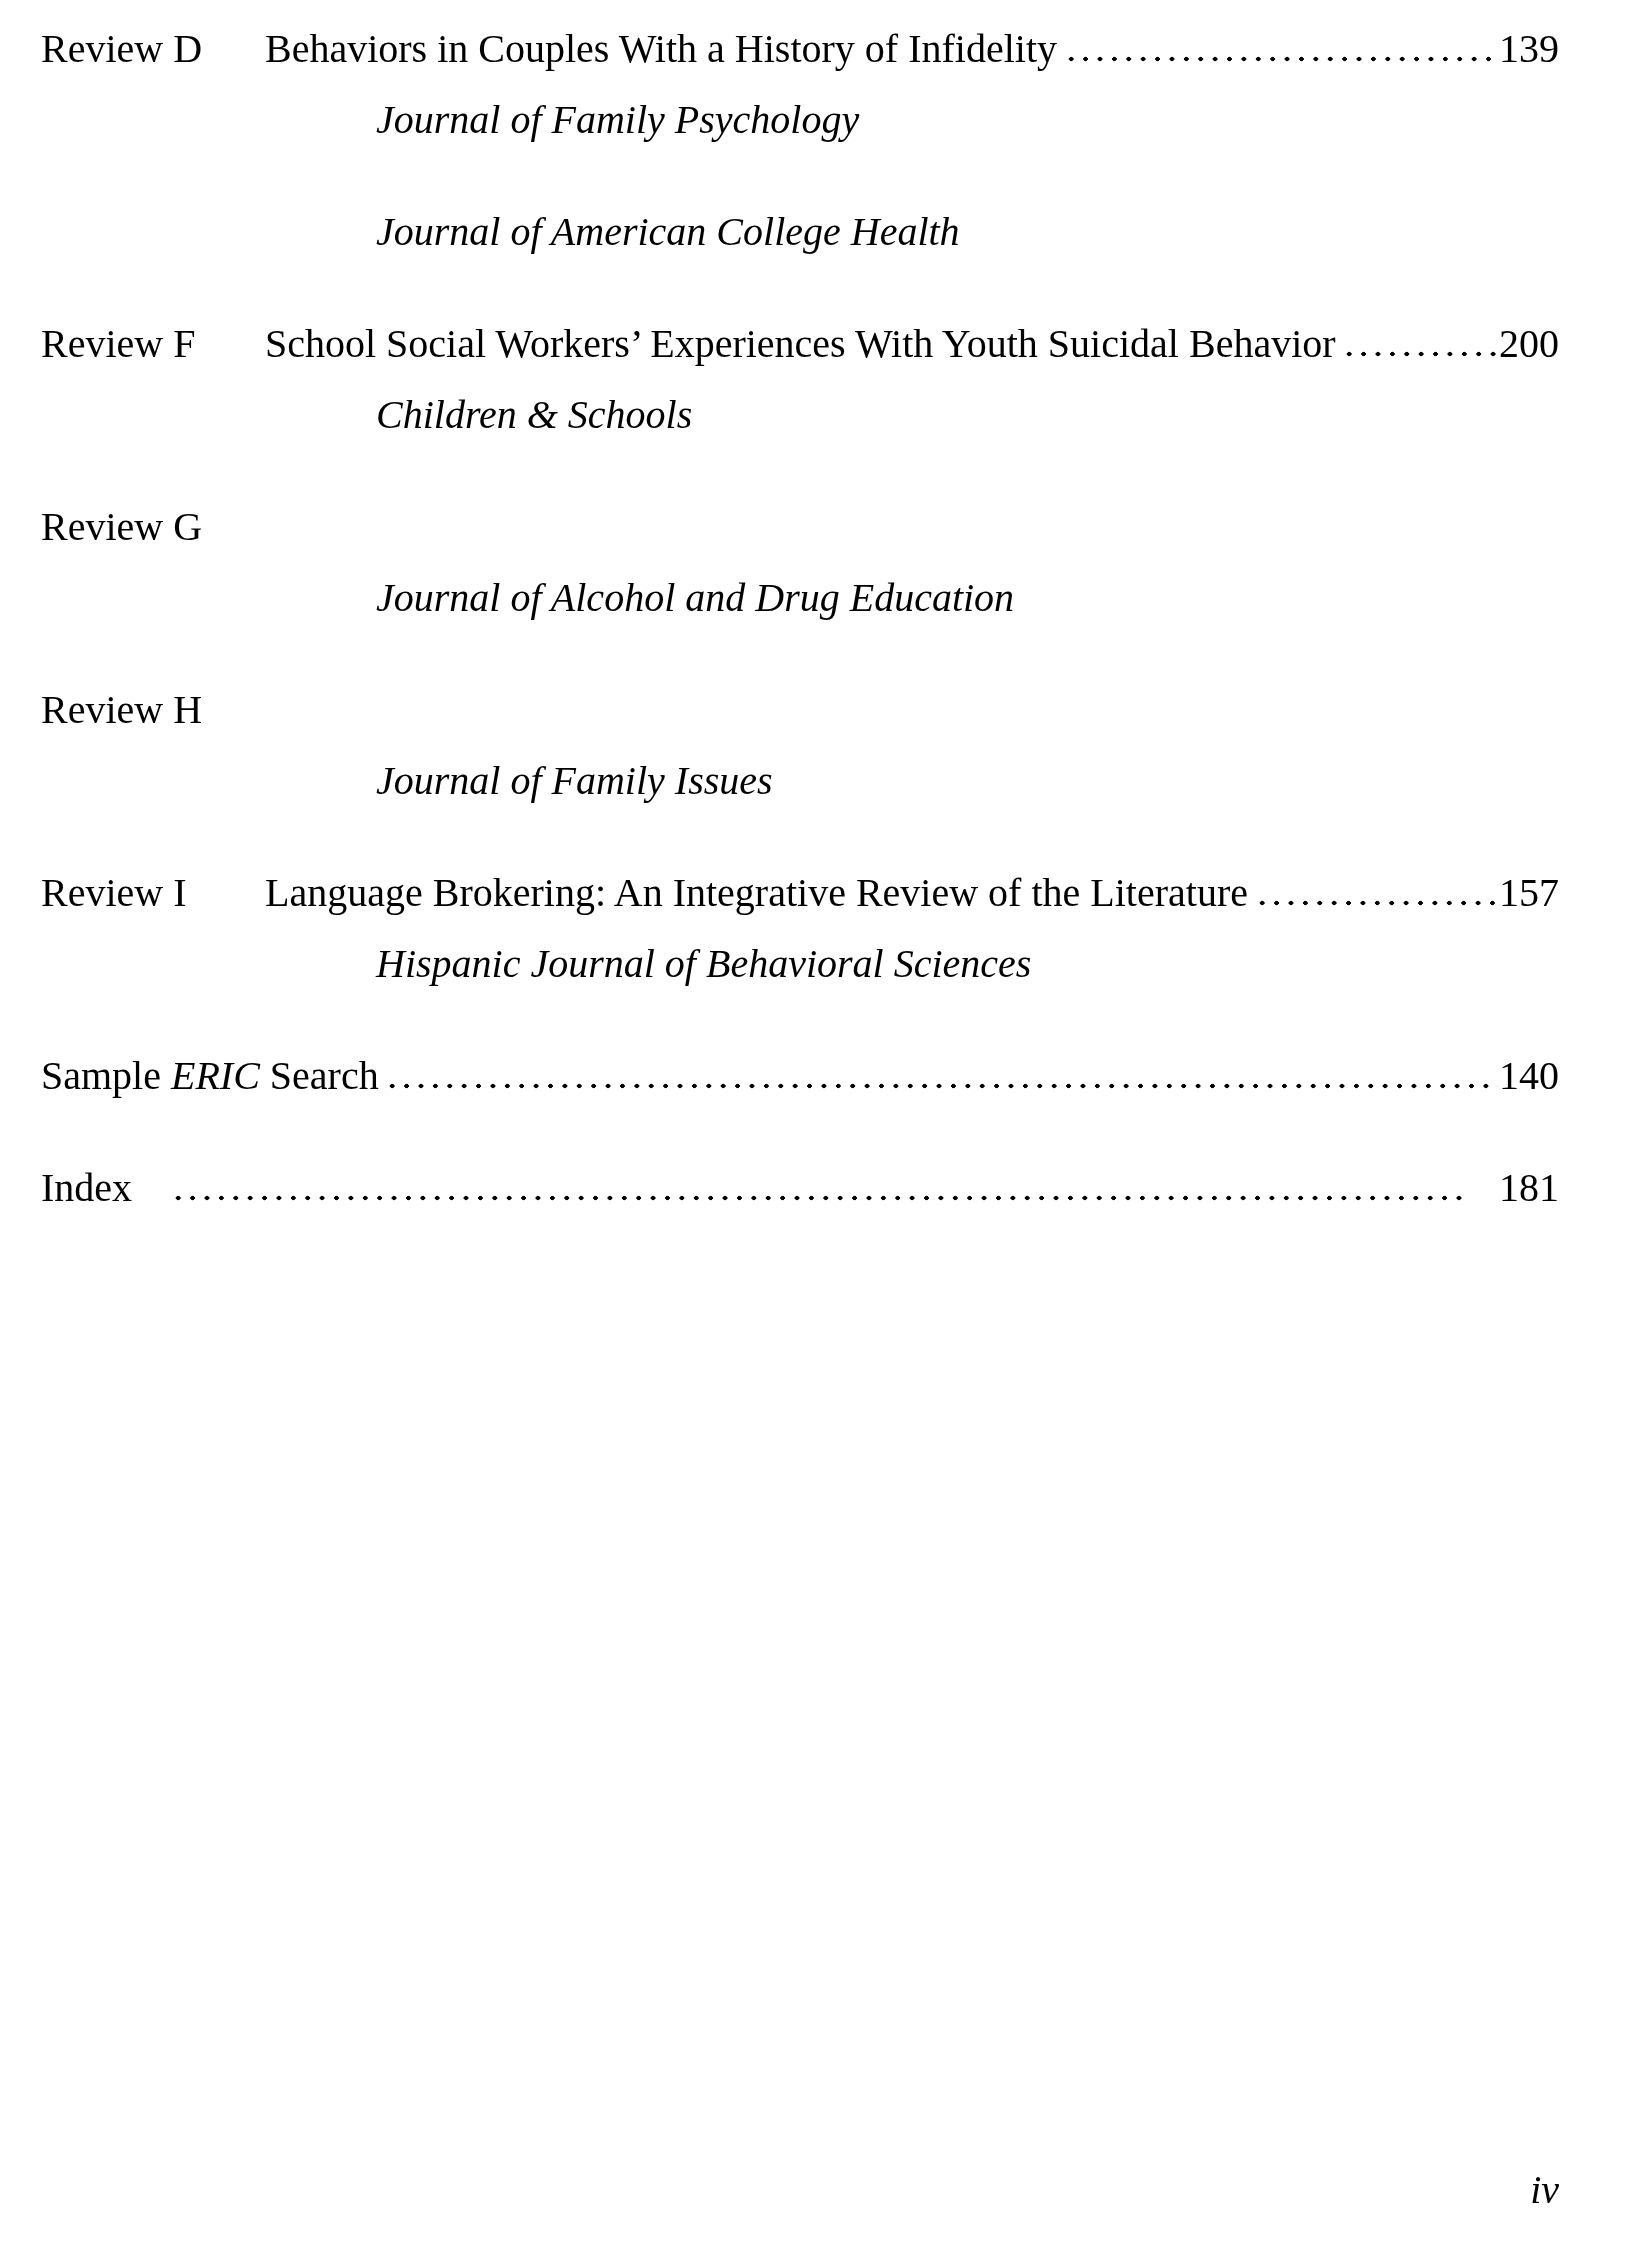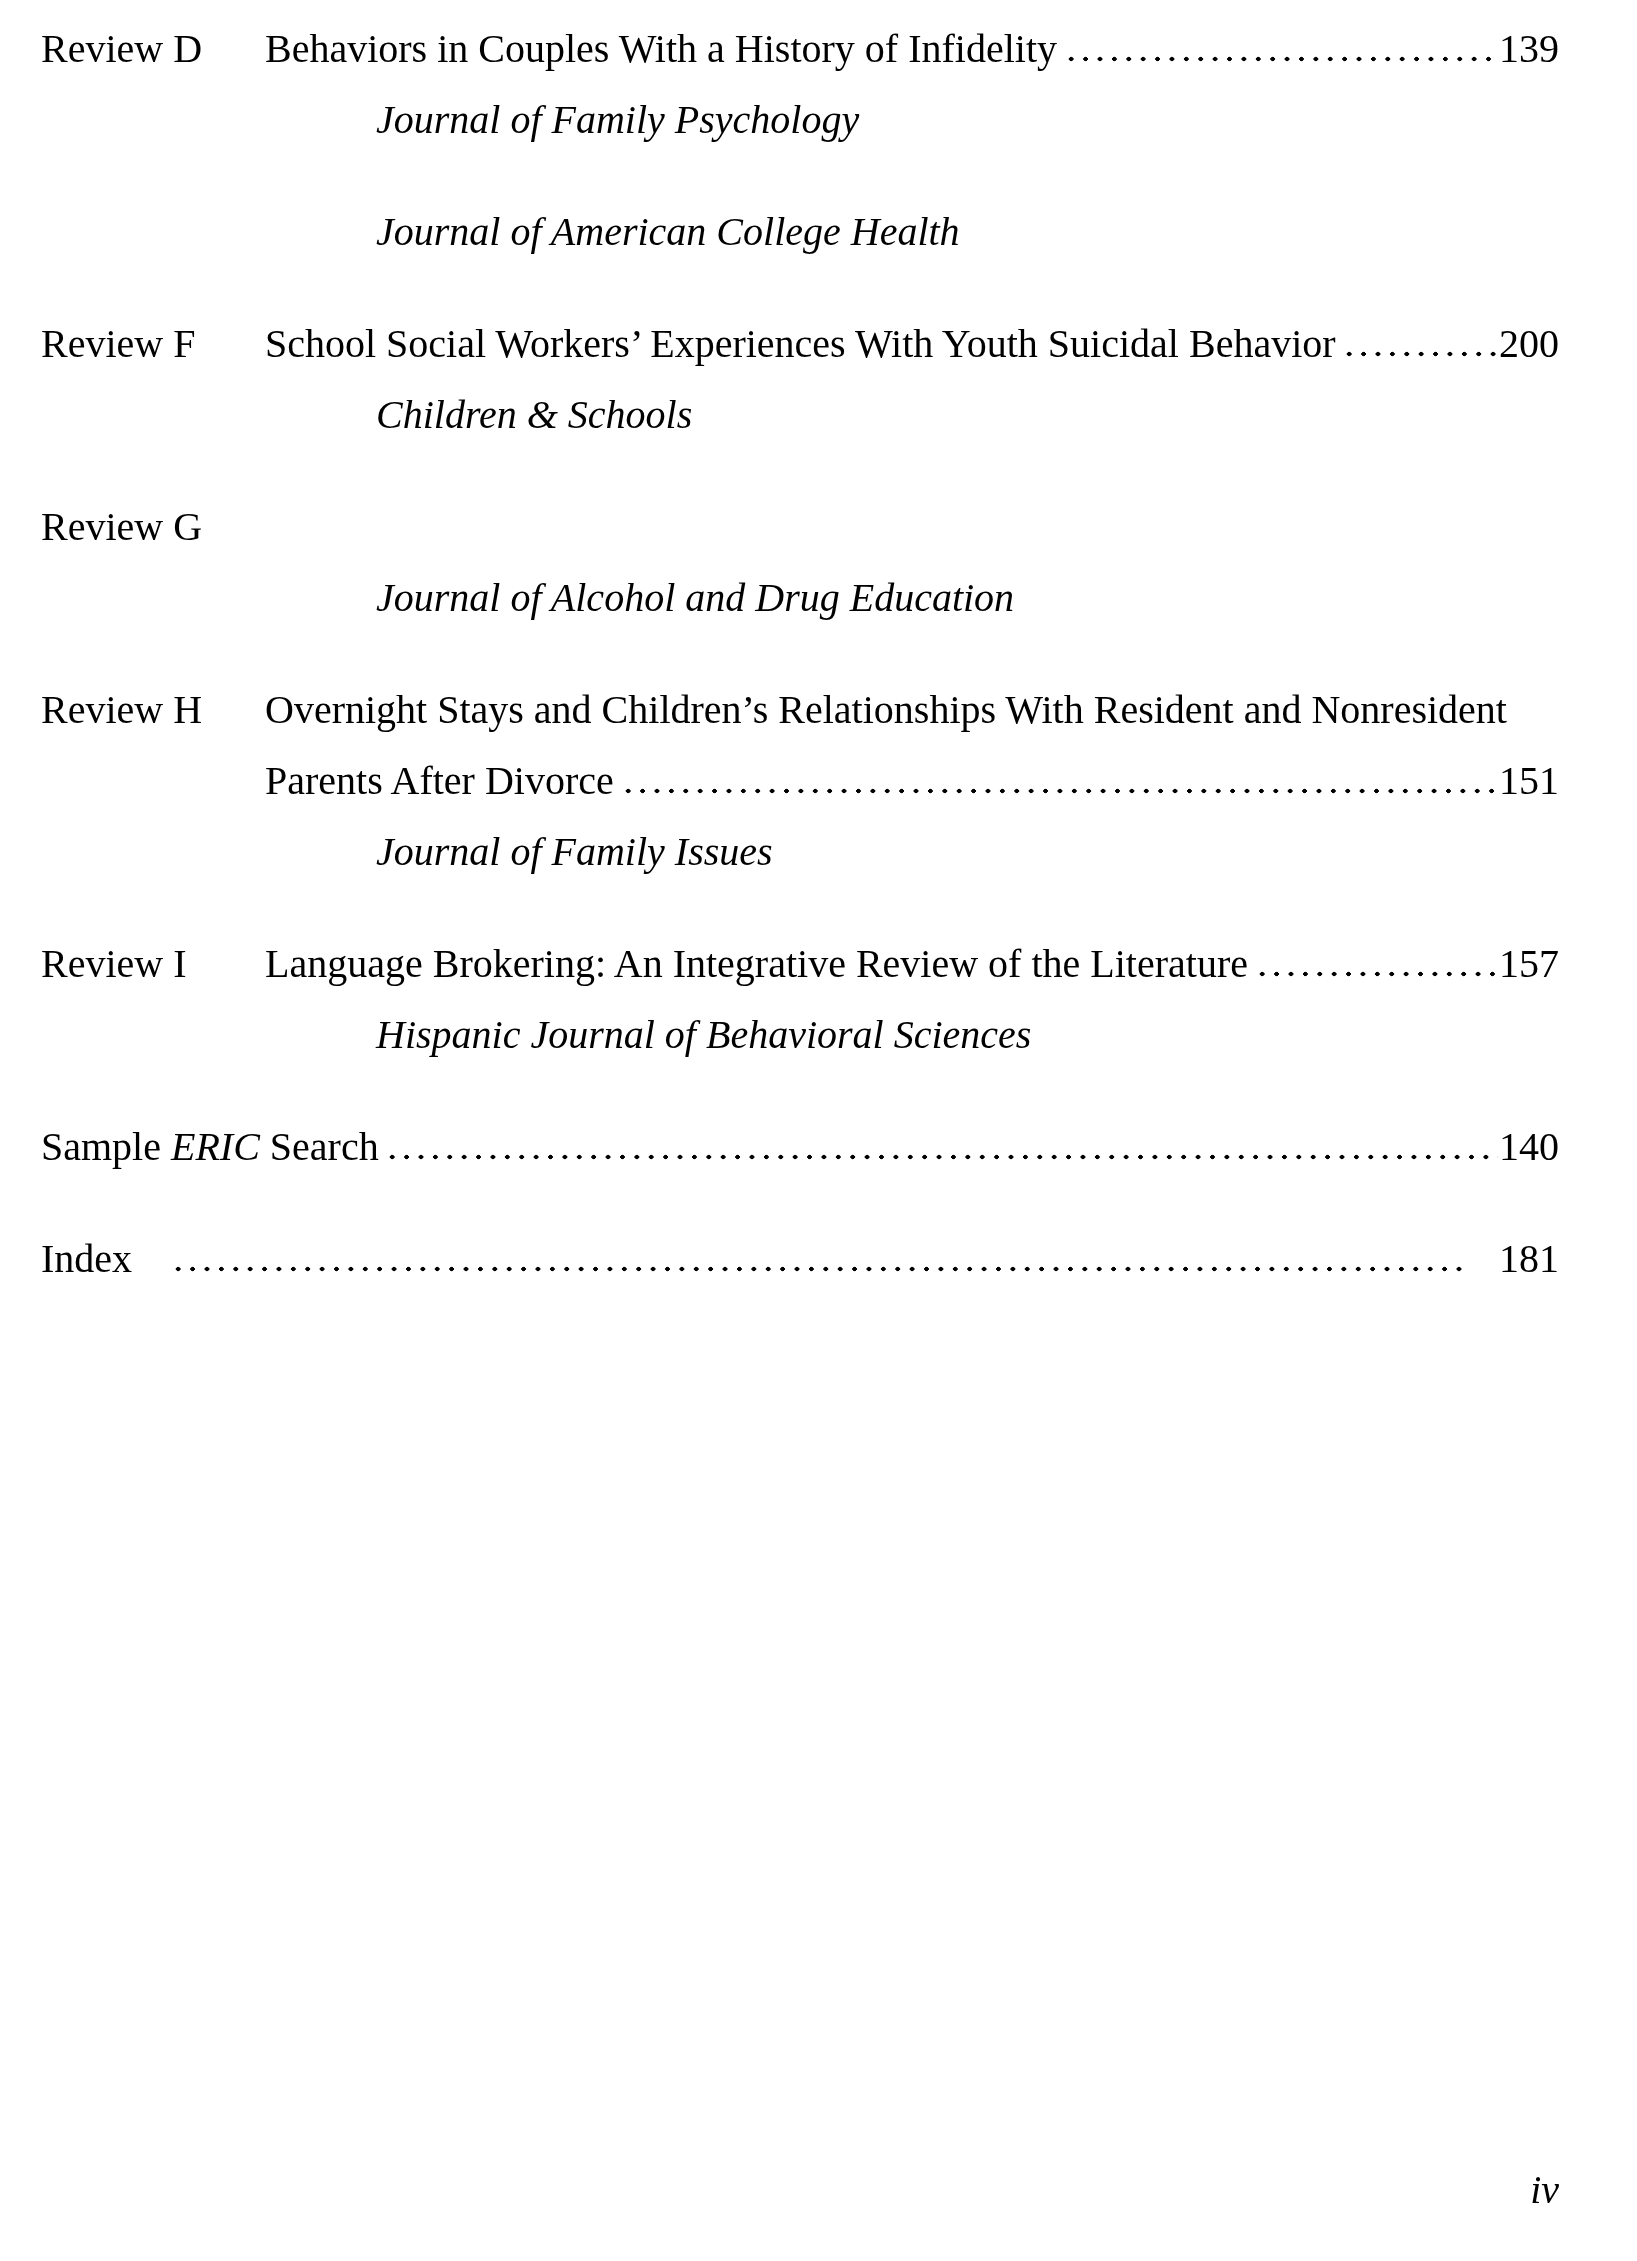--- a/index.html
+++ b/index.html
@@ -97,28 +97,20 @@
   <div class="entry">
     <div class="entry-row">
       <span class="label">Review G</span>
     </div>
     <div class="journal">Journal of Alcohol and Drug Education</div>
   </div>
 
   <div class="entry">
     <div class="entry-row">
       <span class="label">Review H</span>
-      <span class="title-block">
-        <span class="title-line">Overnight Stays and Children’s Relationships With Resident and Nonresident</span>
-        <span class="leader-row">
-          <span>Parents After Divorce</span>
-          <span class="leader"></span>
-          <span class="pagenum">151</span>
-        </span>
-      </span>
     </div>
     <div class="journal">Journal of Family Issues</div>
   </div>
 
   <div class="entry">
     <div class="entry-row">
       <span class="label">Review I</span>
       <span class="title-block">
         <span class="leader-row">
           <span>Language Brokering: An Integrative Review of the Literature</span>

